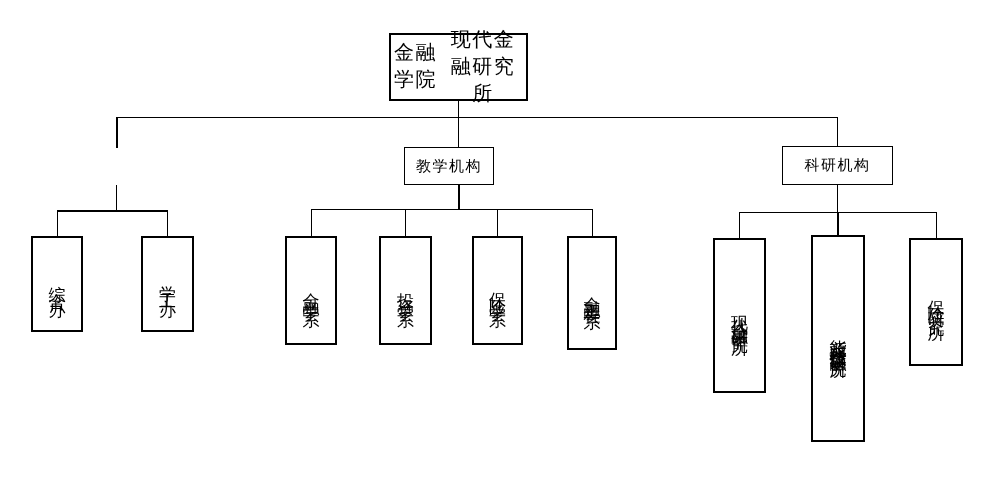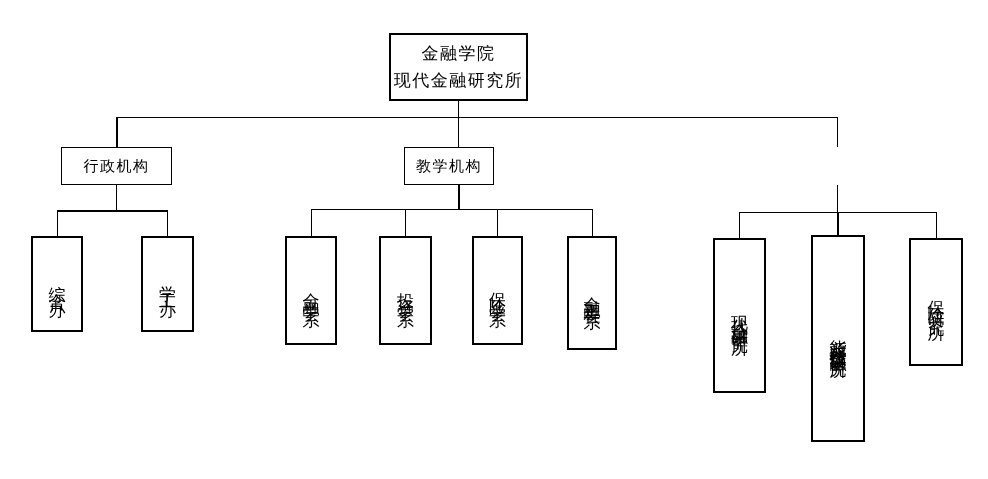--- a/index.html
+++ b/index.html
@@ -21,24 +21,24 @@
     background: #ffffff;
     border: 2px solid #000000;
     box-sizing: border-box;
     display: flex;
     align-items: center;
     justify-content: center;
     text-align: center;
   }
   .box.root {
     border-width: 2.5px;
-    flex-direction: column;
-    font-size: 17px;
+    font-size: 20px;
     line-height: 27px;
     letter-spacing: 1.5px;
+    font-family: Liberation Mono, monospace;
   }
   .box.branch {
     border-width: 1.8px;
     font-size: 15px;
     letter-spacing: 1.5px;
   }
   .box.leaf {
     border-width: 2.6px;
     font-size: 17px;
     writing-mode: vertical-rl;
@@ -60,25 +60,25 @@
     <div>金融学院</div>
     <div>现代金融研究所</div>
   </div>
 
   <div class="vline" style="left:457.5px; top:100px; height:18px;"></div>
   <div class="hline" style="left:116px; top:116.5px; width:722px;"></div>
   <div class="vline" style="left:116px;   top:116.5px; height:31px;"></div>
   <div class="vline" style="left:457.5px; top:116.5px; height:31px;"></div>
   <div class="vline" style="left:836.5px; top:116.5px; height:30px;"></div>
 
-  <div class="box branch" style="left:61px; top:147px; width:111px; height:38px;">
-    <span>行政机构</span>
-  </div>
   <div class="box branch" style="left:404px; top:147px; width:90px; height:38px;">
     <span>教学机构</span>
+  </div>
+  <div class="box branch" style="left:782px; top:146px; width:111px; height:39px;">
+    <span>科研机构</span>
   </div>
 
   <div class="vline" style="left:115.7px; top:185px; height:25px;"></div>
   <div class="hline" style="left:56.5px; top:210px; width:111.5px;"></div>
   <div class="vline" style="left:56.5px;  top:210px; height:26px;"></div>
   <div class="vline" style="left:166.5px; top:210px; height:26px;"></div>
 
   <div class="vline" style="left:458.2px; top:185px; height:24px;"></div>
   <div class="hline" style="left:310.5px; top:208.5px; width:282px;"></div>
   <div class="vline" style="left:310.5px; top:208.5px; height:27.5px;"></div>

